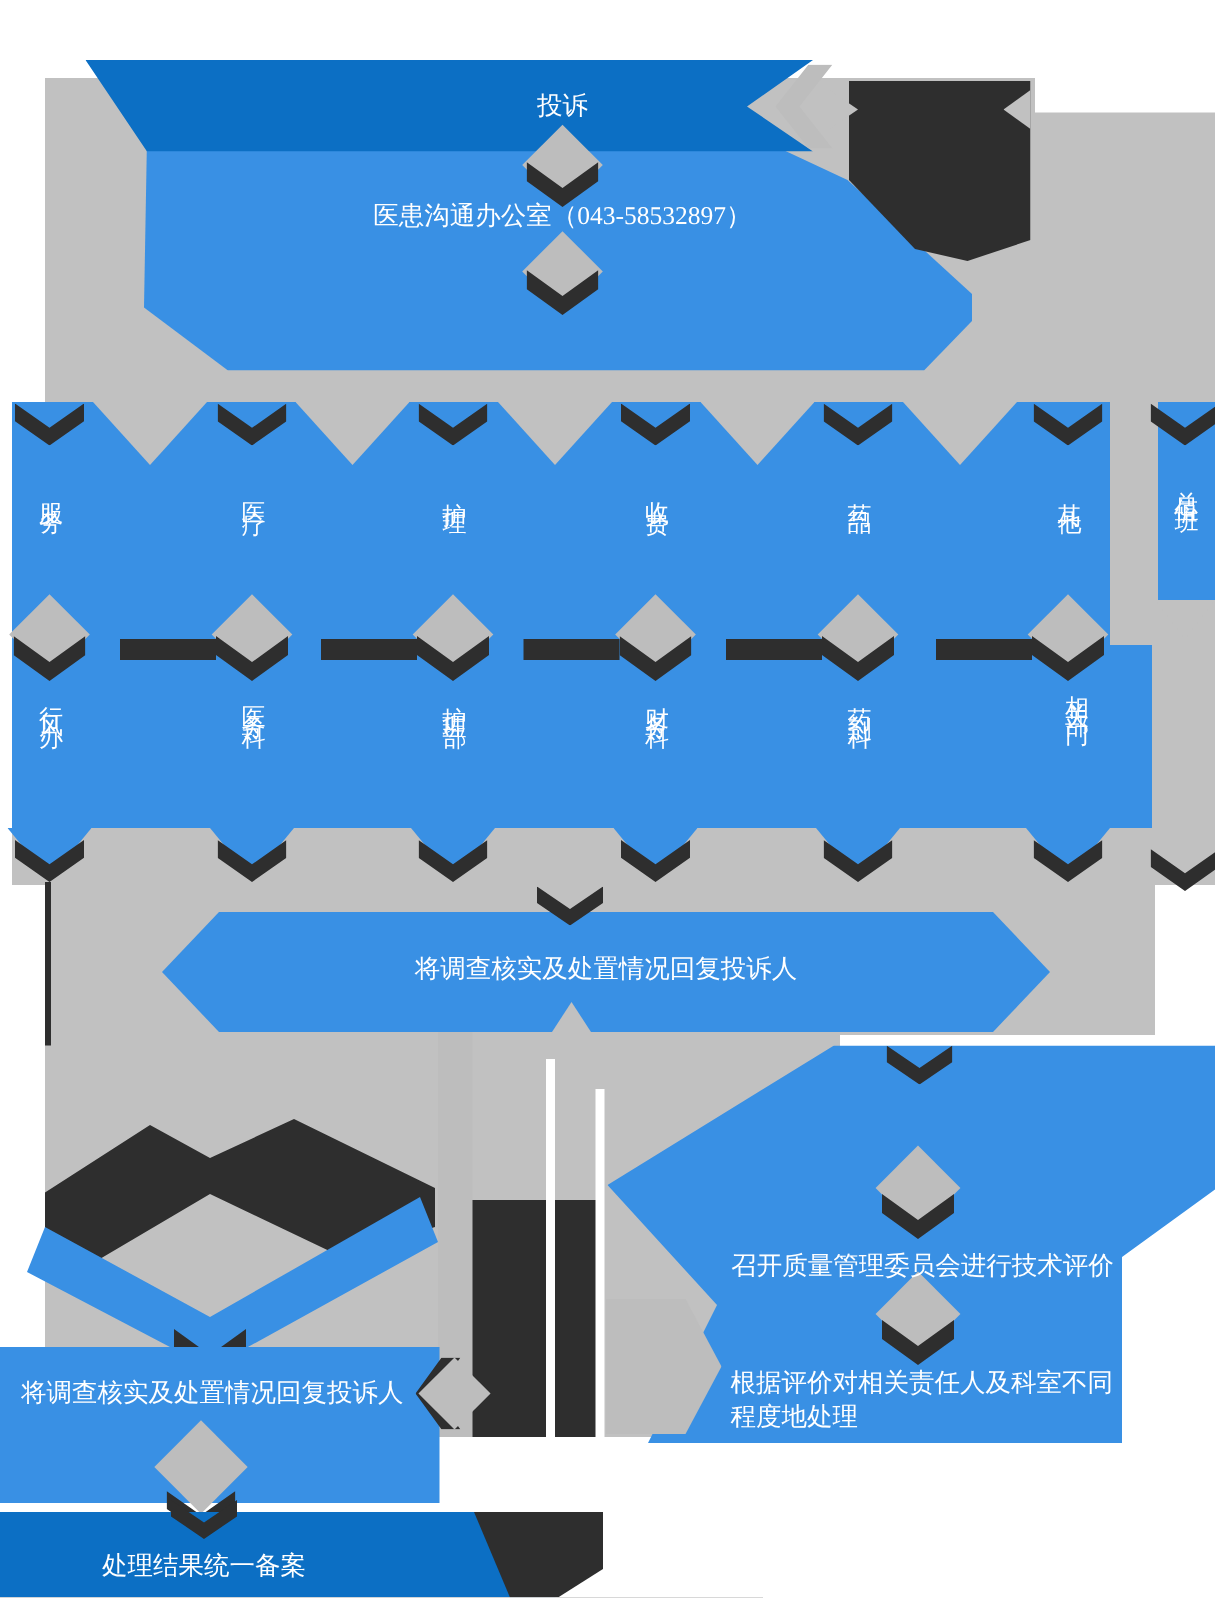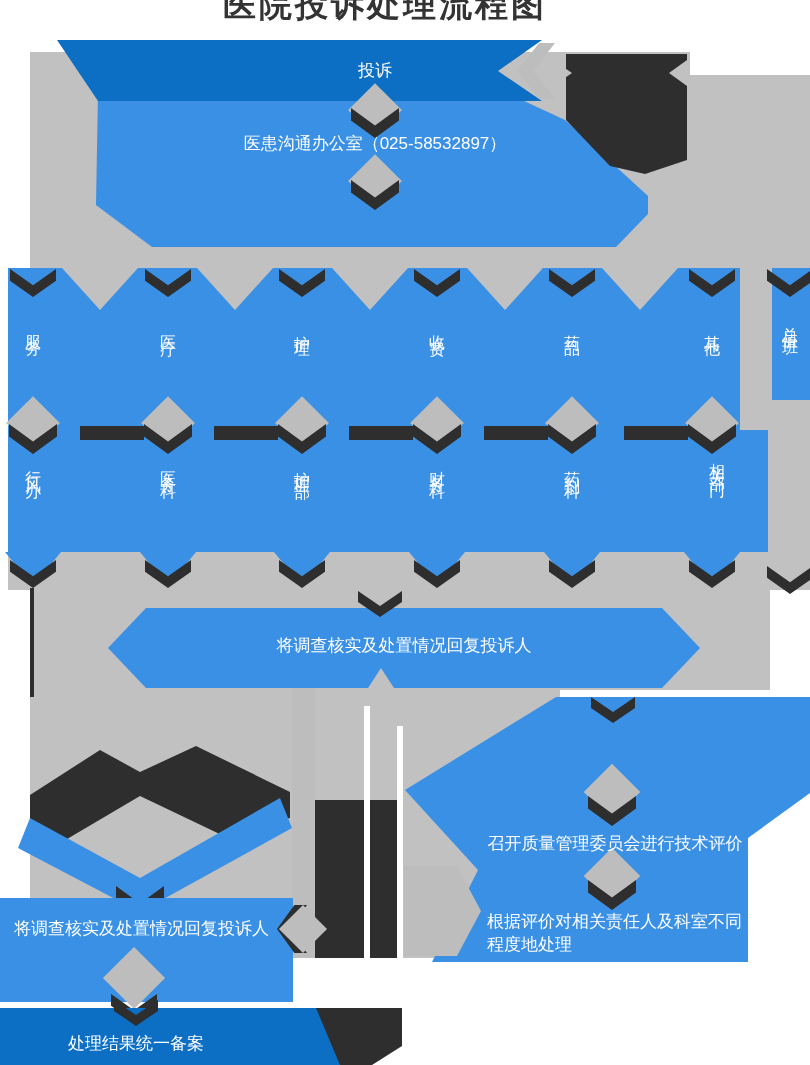--- a/index.html
+++ b/index.html
@@ -12,35 +12,32 @@
   html,body{margin:0;padding:0;background:#fff;font-family:"Liberation Sans",sans-serif;}
   #canvas{position:relative;width:810px;height:1065px;background:#fff;overflow:hidden;}
   .shape{position:absolute;inset:0;}
   .abs{position:absolute;}
   .chev{position:absolute;background:var(--dark);
         clip-path:polygon(0 0,50% 58%,100% 0,100% 42%,50% 100%,0 42%);}
   .chev.gray{background:var(--agray);}
   .dia{position:absolute;background:var(--agray);transform:rotate(45deg);}
   .bar{position:absolute;background:var(--dark);}
   .lbl{position:absolute;color:#fff;font-size:17px;white-space:nowrap;}
-  .lbl.center{text-align:center;}
+  .lbl.center{text-align:center;font-family:Liberation Serif, serif;}
   .vlbl{position:absolute;color:#fff;font-size:16px;writing-mode:vertical-rl;
         text-orientation:upright;letter-spacing:6px;line-height:22px;}
   .title-wrap{position:absolute;left:165px;top:0;width:440px;height:28px;overflow:hidden;}
   .title-text{position:relative;top:-17px;display:block;width:100%;text-align:center;
         font-size:33px;font-weight:bold;color:#333;letter-spacing:3px;white-space:nowrap;}
 </style>
 </head>
 <body>
 
 <div id="canvas">
 
-  <div class="title-wrap">
-    <span class="title-text">医院投诉处理流程图</span>
-  </div>
 
   <div class="shape" style="background:var(--gray);clip-path:polygon(30px 52px,690px 52px,690px 75px,810px 75px,810px 273px,30px 273px);"></div>
   <div class="shape" style="background:var(--gray);clip-path:polygon(8px 268px,810px 268px,810px 590px,8px 590px);"></div>
   <div class="shape" style="background:var(--gray);clip-path:polygon(30px 590px,770px 590px,770px 690px,30px 690px);"></div>
   <div class="shape" style="background:var(--gray);clip-path:polygon(30px 690px,560px 690px,560px 958px,30px 958px);"></div>
 
   <div class="shape" style="background:var(--blue);clip-path:polygon(98px 92px,505px 92px,565px 120px,648px 196px,648px 214px,616px 247px,152px 247px,96px 205px);"></div>
 
   <div class="shape" style="background:var(--dblue);clip-path:polygon(57px 40px,542px 40px,498px 71px,542px 101px,98px 101px);"></div>
   <div class="chev gray" style="left:508px;top:52px;width:56px;height:38px;transform:rotate(90deg);"></div>
@@ -146,20 +143,20 @@
   <div class="shape" style="background:var(--blue);clip-path:polygon(0px 898px,293px 898px,293px 1002px,0px 1002px);"></div>
   <div class="chev" style="left:268px;top:914px;width:48px;height:30px;transform:rotate(90deg);"></div>
   <div class="dia" style="left:286px;top:912px;width:34px;height:34px;"></div>
   <div class="dia" style="left:112px;top:956px;width:44px;height:44px;"></div>
   <div class="chev" style="left:111px;top:994px;width:46px;height:28px;"></div>
   <div class="shape" style="background:var(--dblue);clip-path:polygon(0px 1008px,402px 1008px,402px 1040px,370px 1065px,0px 1065px);"></div>
   <div class="chev" style="left:114px;top:1000px;width:44px;height:26px;"></div>
   <div class="shape" style="background:var(--dark);clip-path:polygon(316px 1008px,402px 1008px,402px 1046px,372px 1065px,340px 1065px);"></div>
 
   <div class="lbl center" style="left:300px;top:59px;width:150px;">投诉</div>
-  <div class="lbl center" style="left:180px;top:132px;width:390px;">医患沟通办公室（025-58532897）</div>
+  <div class="lbl center" style="left:180px;top:132px;width:390px;">医患沟通办公室（043-58532897）</div>
   <div class="lbl center" style="left:108px;top:634px;width:592px;">将调查核实及处置情况回复投诉人</div>
   <div class="lbl center" style="left:480px;top:832px;width:270px;">召开质量管理委员会进行技术评价</div>
   <div class="lbl" style="left:487px;top:910px;width:268px;white-space:normal;line-height:23px;">根据评价对相关责任人及科室不同程度地处理</div>
   <div class="lbl" style="left:14px;top:917px;">将调查核实及处置情况回复投诉人</div>
   <div class="lbl center" style="left:56px;top:1032px;width:160px;">处理结果统一备案</div>
 
 </div>
 
 </body></html>

